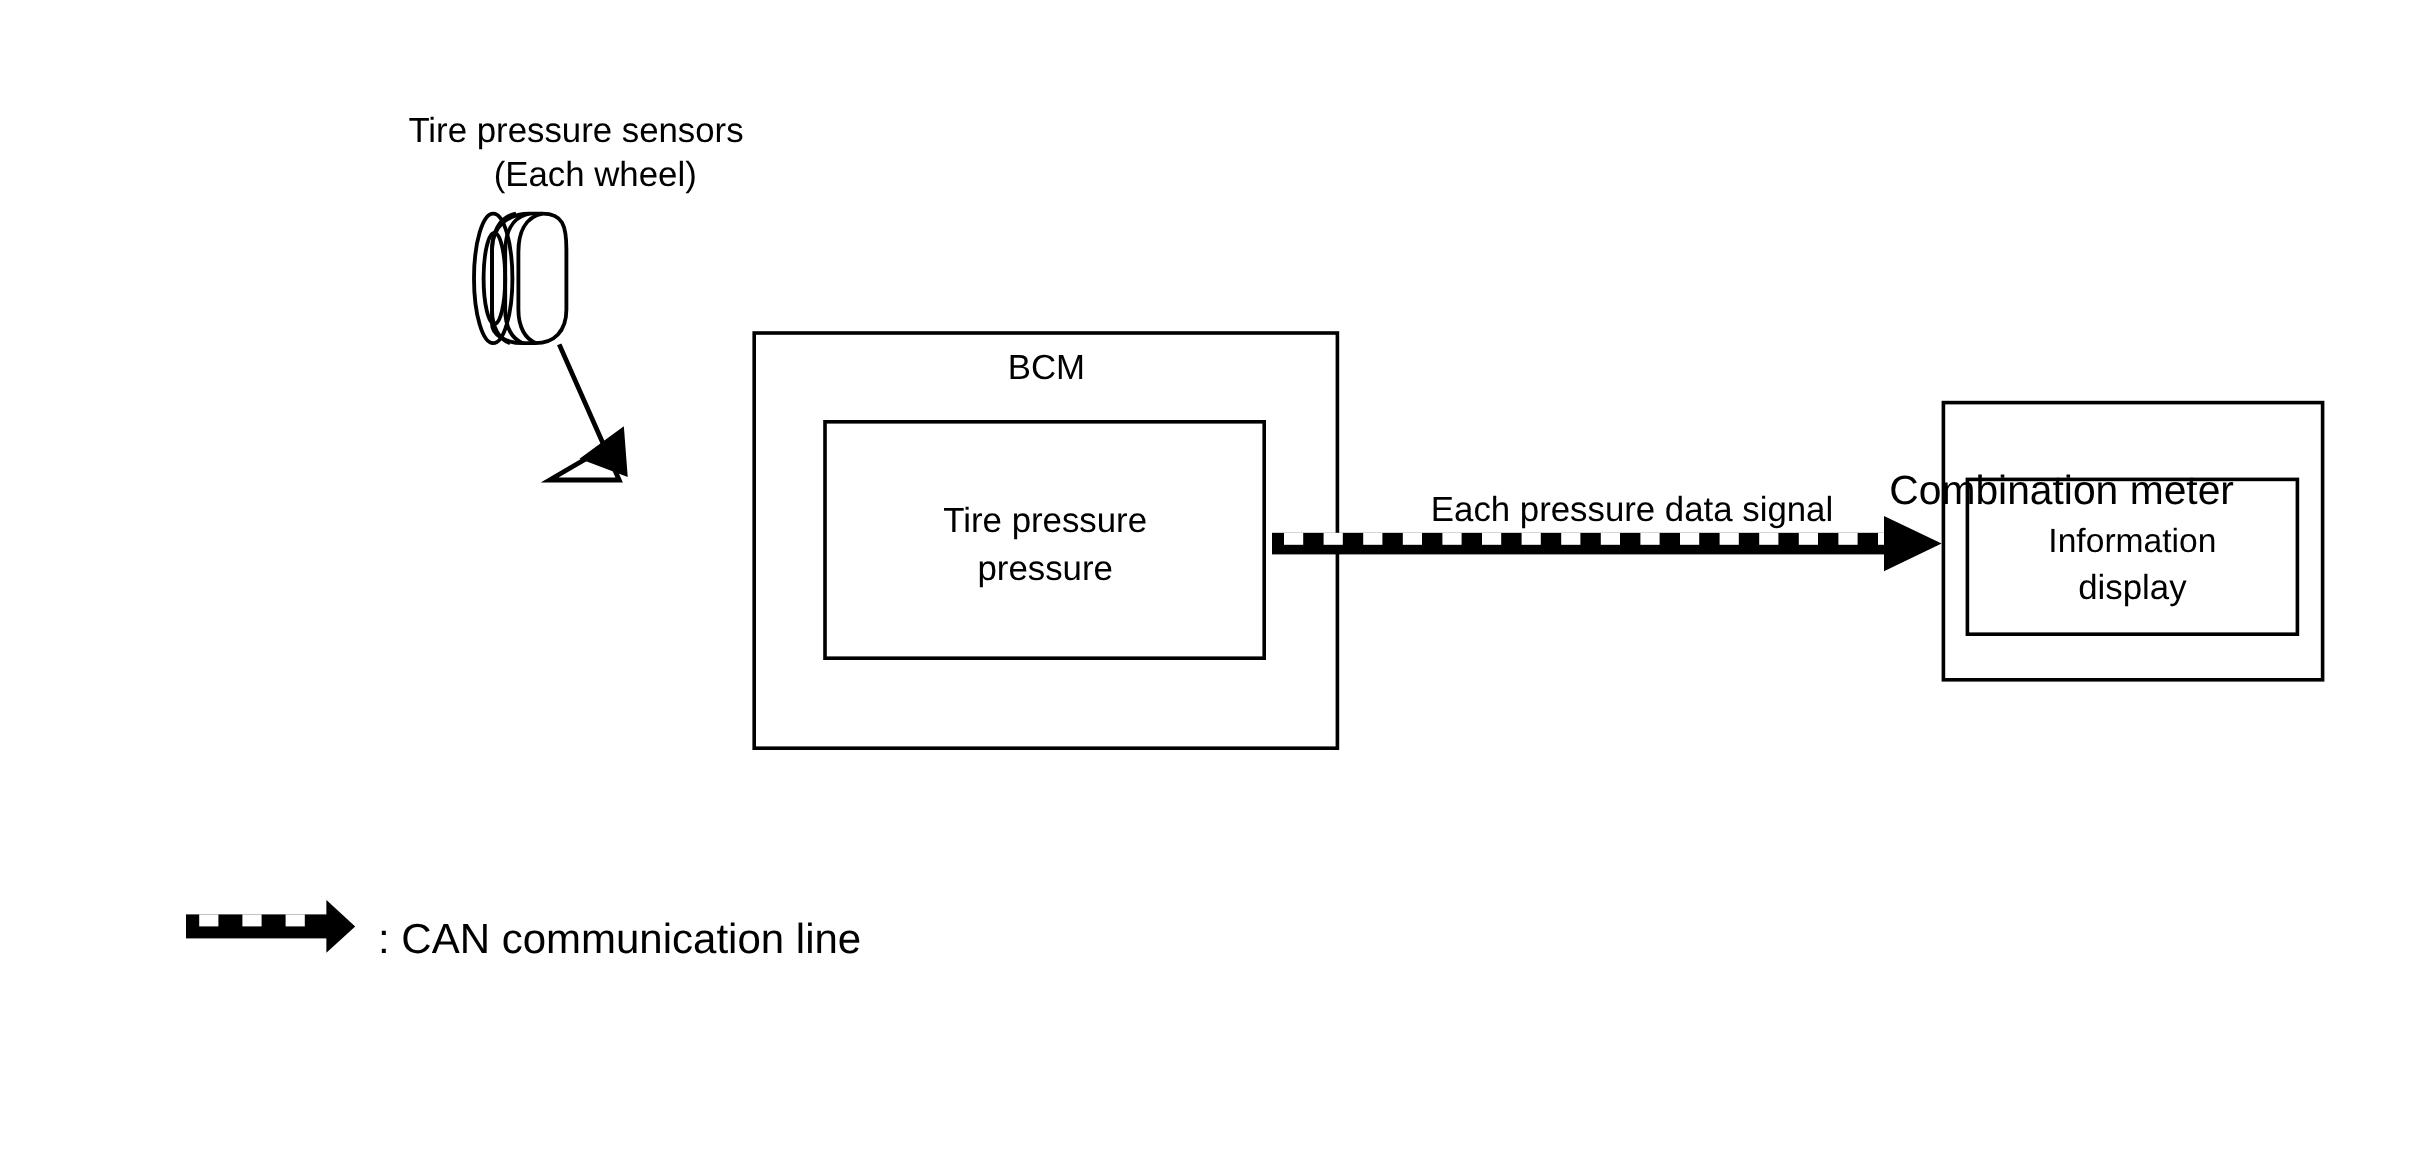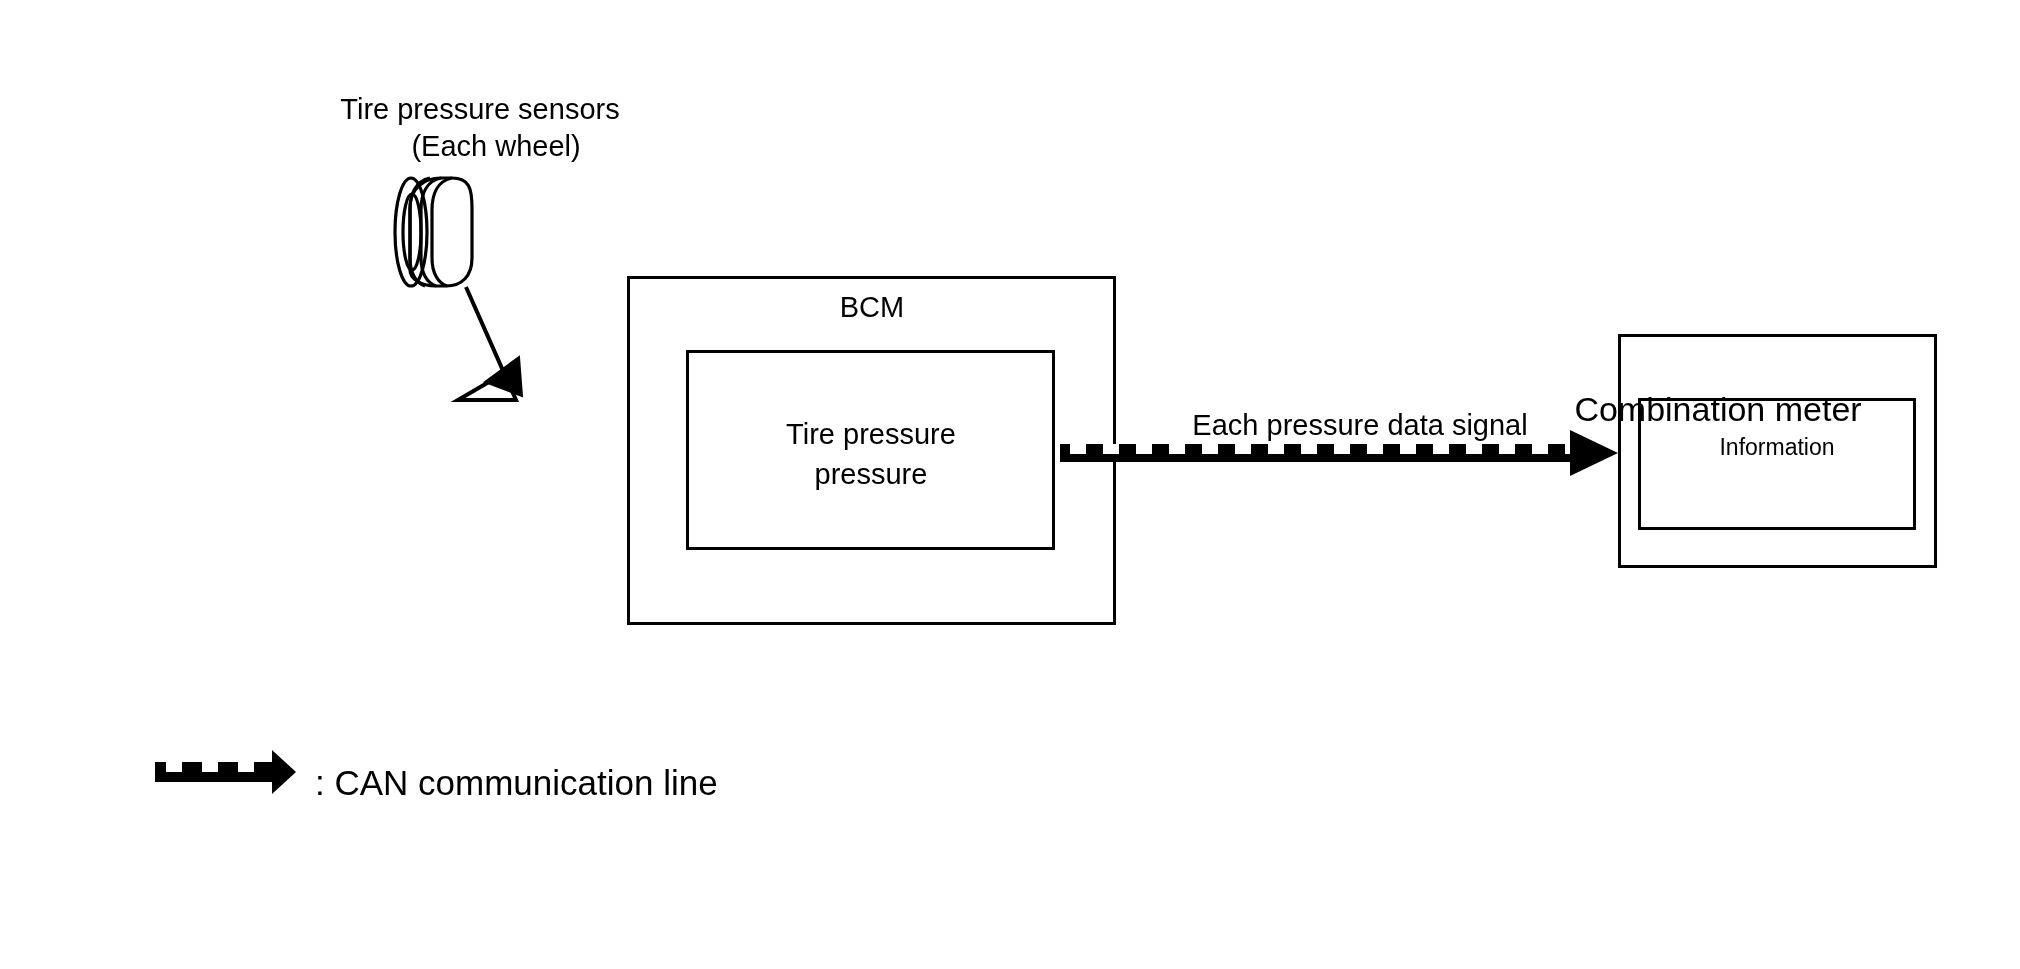--- a/index.html
+++ b/index.html
@@ -58,22 +58,23 @@
   <div class="txt center" style="left:772px; top:290px; width:200px; font-size:29px;text-align:center;">BCM</div>
 
   <div class="txt center" style="left:716px; top:417px; width:310px; font-size:29px;">Tire pressure</div>
 
   <div class="txt center" style="left:716px; top:457px; width:310px; font-size:29px;">pressure</div>
 
   <div class="txt center" style="left:1150px; top:408px; width:420px; font-size:29px;">Each pressure data signal</div>
 
   <div class="txt center" style="left:1568px; top:345px; width:300px; font-size:34px;margin-top:44px;">Combination meter</div>
 
-  <div class="txt center" style="left:1638px; top:434px; width:278px; font-size:23px;">Information</div>
+  <div class="txt center" style="left:1638px; top:434px; width:278px; font-size:28px;">Information</div>
 
+  <div class="txt center" style="left:1638px; top:473px; width:278px; font-size:29px;">display</div>
 
   <div class="txt" style="left:315px; top:762px; font-size:35px;">: CAN communication line</div>
 
   <div class="box" style="left:627px; top:276px; width:489px; height:349px;"></div>
 
   <div class="box" style="left:686px; top:350px; width:369px; height:200px;"></div>
 
   <div class="box" style="left:1618px; top:334px; width:319px; height:234px;"></div>
 
   <div class="box" style="left:1638px; top:398px; width:278px; height:132px;"></div>

